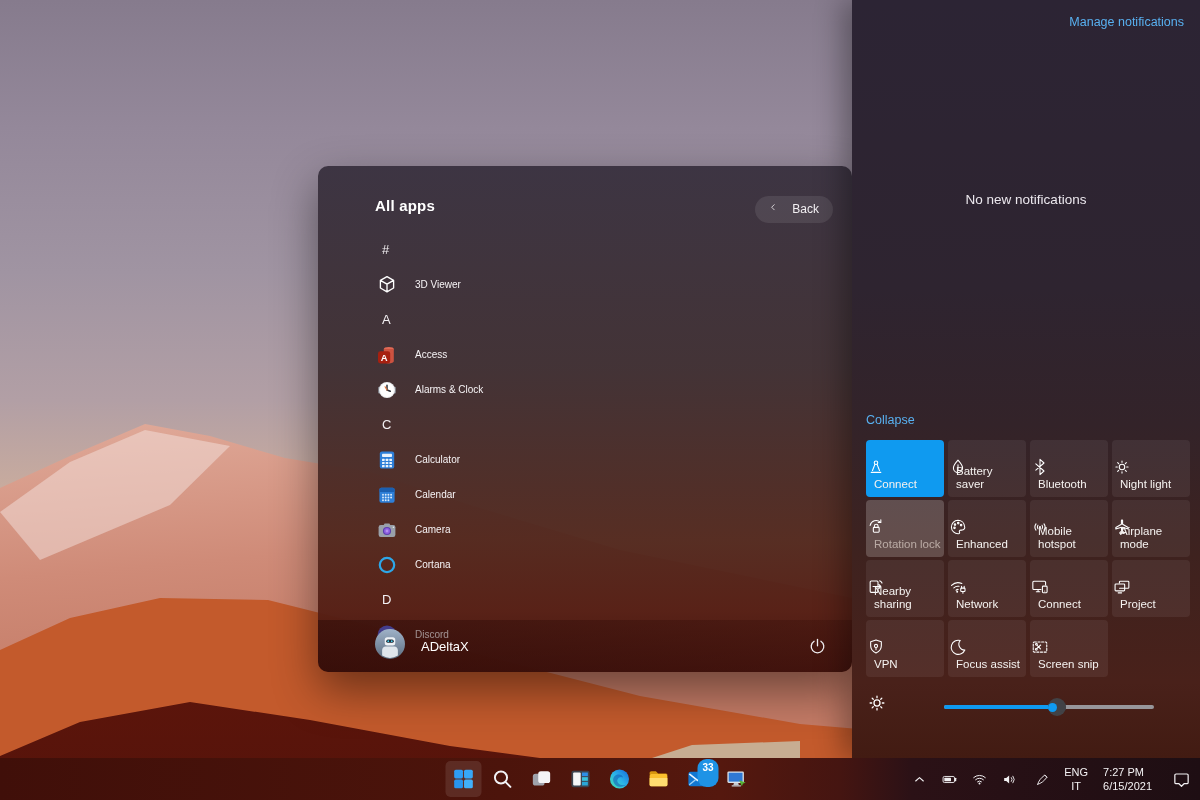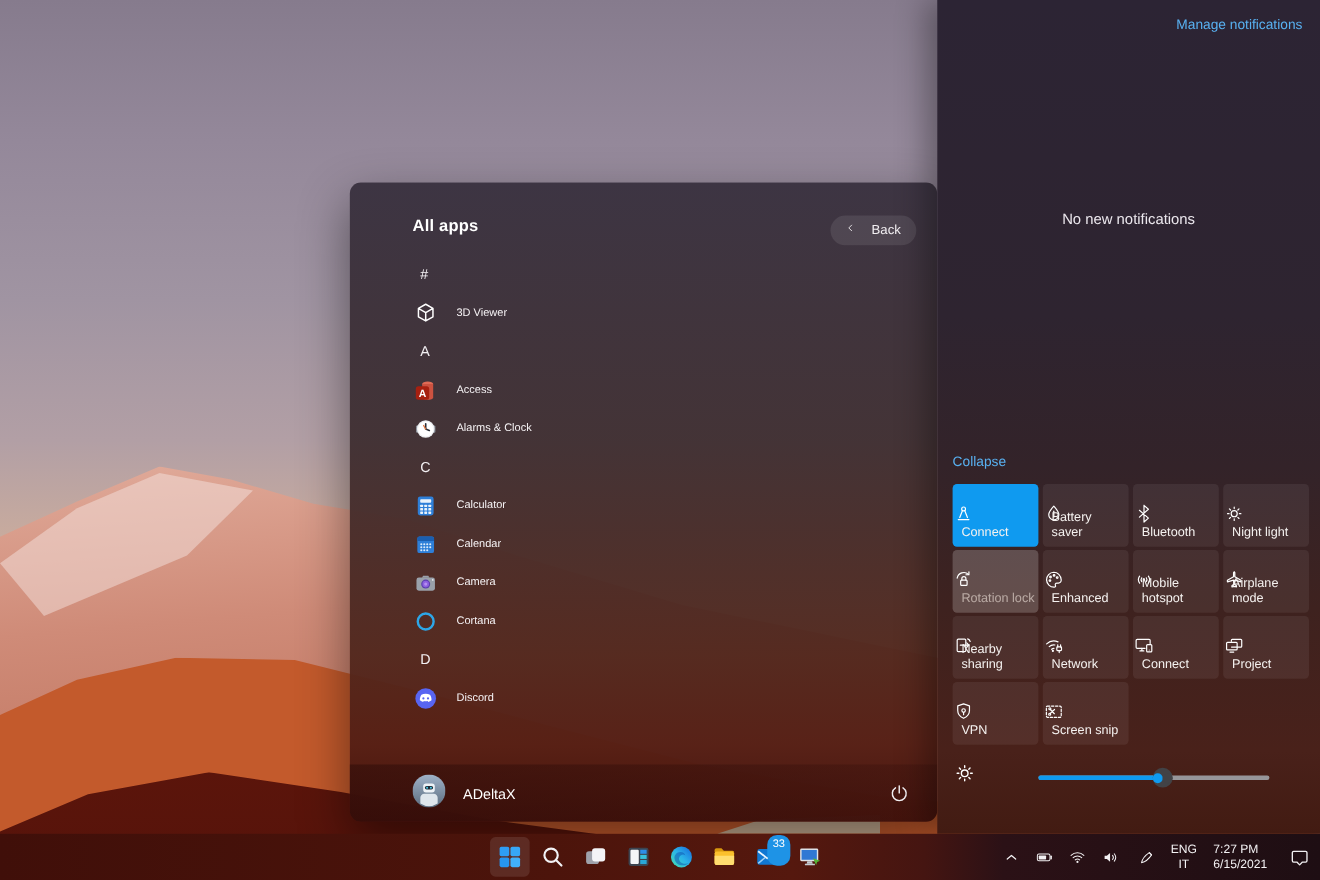--- a/index.html
+++ b/index.html
@@ -10,21 +10,21 @@
   .m-pink{clip-path:polygon(0px 488px,70px 456px,145px 424px,210px 436px,285px 458px,370px 472px,470px 505px,620px 550px,852px 598px,1200px 636px,1200px 800px,0px 800px);
     background:linear-gradient(175deg,#eec6b9 35%,#dda493 50%,#cf8b78 64%,#c47b66 78%);}
   .m-snow{clip-path:polygon(0px 512px,70px 462px,145px 430px,230px 446px,170px 505px,40px 560px);background:rgba(243,225,221,.5);}
   .m-orange{clip-path:polygon(0px 650px,70px 618px,160px 598px,268px 600px,380px 628px,500px 660px,640px 696px,800px 724px,1200px 758px,1200px 800px,0px 800px);
     background:linear-gradient(180deg,#e08148 0%,#c35a2c 70%);}
   .m-red{clip-path:polygon(0px 756px,80px 722px,190px 702px,310px 720px,450px 746px,600px 766px,852px 780px,1200px 790px,1200px 800px,0px 800px);
     background:linear-gradient(180deg,#7e2113,#56130a);}
   .m-sand{clip-path:polygon(652px 758px,692px 745px,800px 741px,800px 758px);background:#c7ad92;}
 
   
-  .start-menu{position:absolute;left:318px;top:166px;width:534px;height:581px;border-radius:10px;
+  .start-menu{position:absolute;left:318px;top:166px;width:534px;height:506px;border-radius:10px;
     background:linear-gradient(180deg,rgba(58,50,64,.97) 0%,rgba(63,47,50,.96) 40%,rgba(80,38,28,.95) 74%,rgba(84,30,20,.96) 88%,rgba(66,17,11,.97) 100%);
     box-shadow:0 18px 45px rgba(0,0,0,.45);}
   .sm-header{position:absolute;left:0;right:0;top:28px;height:28px;}
   .sm-title{position:absolute;left:57px;top:3px;font-size:15px;font-weight:bold;letter-spacing:.2px;}
   .back-btn{position:absolute;right:19px;top:2px;display:flex;align-items:center;gap:12px;
     background:rgba(255,255,255,.09);border:none;border-radius:14px;color:#f2eff2;
     padding:5px 14px 6px 12px;font-size:12px;font-family:inherit;cursor:pointer;}
   .app-list{position:absolute;left:57px;right:20px;top:66px;}
   .sec-letter{height:35px;display:flex;align-items:center;padding-left:7px;font-size:13px;color:#f3f0f3;}
   .app-row{height:35px;display:flex;align-items:center;gap:16px;cursor:pointer;border-radius:4px;}
@@ -59,21 +59,21 @@
   .thumb-dot{width:9px;height:9px;border-radius:50%;}
 
   
   .taskbar{position:absolute;left:0;right:0;bottom:0;height:42px;
     background:linear-gradient(90deg,#400f09 0%,#4c140b 42%,#55180e 60%,#451511 70%,#2b1116 76%,#1e0e13 100%);}
   .tb-apps{position:absolute;left:50%;transform:translateX(-50%);top:3px;display:flex;gap:3px;}
   .tb-btn{position:relative;width:36px;height:36px;border:none;background:transparent;border-radius:5px;
     display:flex;align-items:center;justify-content:center;cursor:pointer;padding:0;}
   .tb-btn.active{background:rgba(255,255,255,.10);}
   .badge{position:absolute;top:-2px;right:-3px;min-width:17px;height:28px;border-radius:9px;
-    background:#1e93e6;color:#fff;font-size:10px;line-height:17px;padding:0 2px;}
+    background:#1e93e6;color:#fff;font-size:10px;line-height:17px;padding:0 2px;font-weight:bold;}
   .tray{position:absolute;right:8px;top:0;height:42px;display:flex;align-items:center;gap:13px;}
   .tray-text{display:flex;flex-direction:column;align-items:center;font-size:11px;line-height:1.3;
     color:#f4f2f4;cursor:pointer;}
   .tray-clock{align-items:flex-start;margin-left:2px;}
   .ac-btn{margin-left:6px;}
 </style>
 </head>
 <body>
 
 <div class="screen">
@@ -323,20 +323,25 @@
           </svg><span class="tile-label">Project</span></button>
         <button class="tile"><svg viewBox="0 0 24 24" width="20" height="20">
             <g fill="none" stroke="#fff" stroke-width="1.3" stroke-linecap="round" stroke-linejoin="round">
               <path d="M12 3.5l6.4 2.1v5c0 4.2-2.6 6.9-6.4 8.6-3.8-1.7-6.4-4.4-6.4-8.6v-5z"></path>
               <circle cx="12" cy="10.7" r="1.9"></circle>
               <path d="M12 12.6v2.7"></path>
             </g>
           </svg><span class="tile-label">VPN</span></button>
         <button class="tile"><svg viewBox="0 0 24 24" width="20" height="20">
             <g fill="none" stroke="#fff" stroke-width="1.3" stroke-linecap="round" stroke-linejoin="round">
+              <path d="M14.7 4.2a8.5 8.5 0 1 0 5.5 11.5 7 7 0 0 1-5.5-11.5z"></path>
+            </g>
+          </svg><span class="tile-label">Focus assist</span></button>
+        <button class="tile"><svg viewBox="0 0 24 24" width="20" height="20">
+            <g fill="none" stroke="#fff" stroke-width="1.3" stroke-linecap="round" stroke-linejoin="round">
               <rect x="3.9" y="5.9" width="16.2" height="12.2" rx="1.2" stroke-dasharray="2.6 1.8"></rect>
               <path d="M8.3 13.7l4.5-4.1M8.5 9.9l4.1 4.3"></path>
               <circle cx="7.5" cy="14.8" r="1.1"></circle>
               <circle cx="7.7" cy="8.8" r="1.1"></circle>
             </g>
           </svg><span class="tile-label">Screen snip</span></button>
       </div>
     <div class="brightness">
       <span id="brightness-icon-slot"><svg viewBox="0 0 24 24" width="22" height="22">
             <circle cx="12" cy="12" r="3.3" fill="none" stroke="#fff" stroke-width="1.4"></circle>

